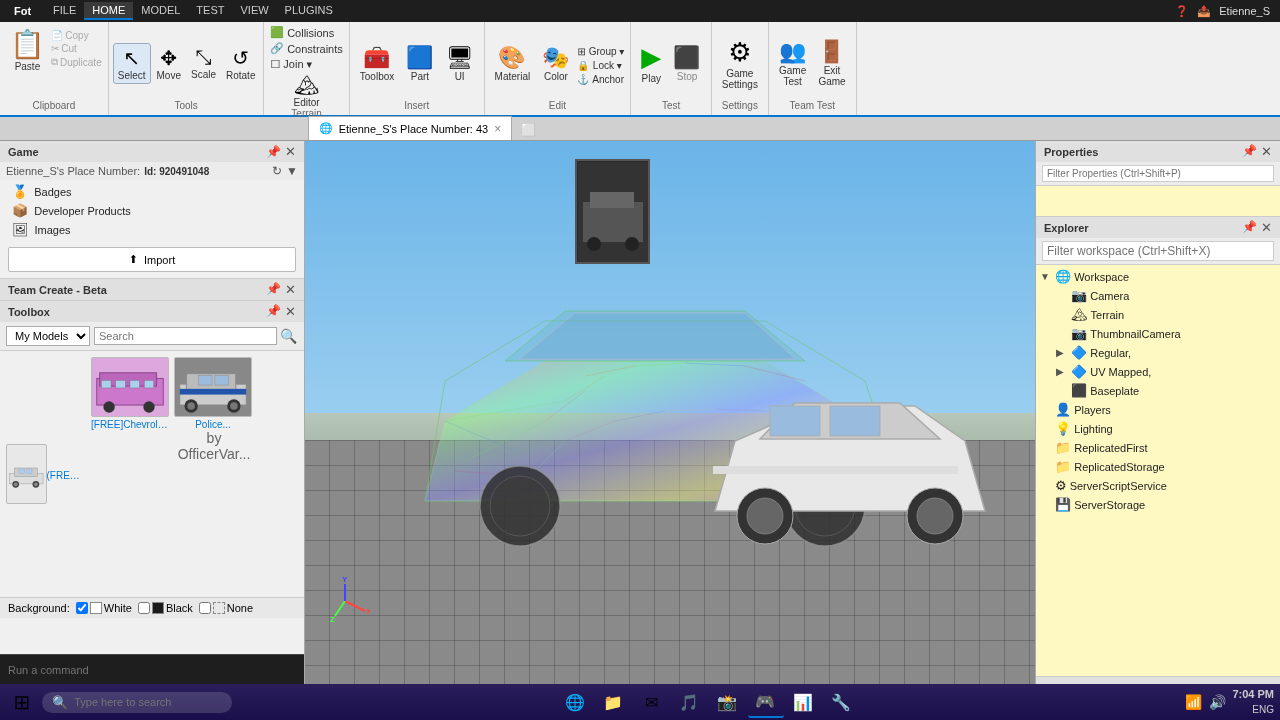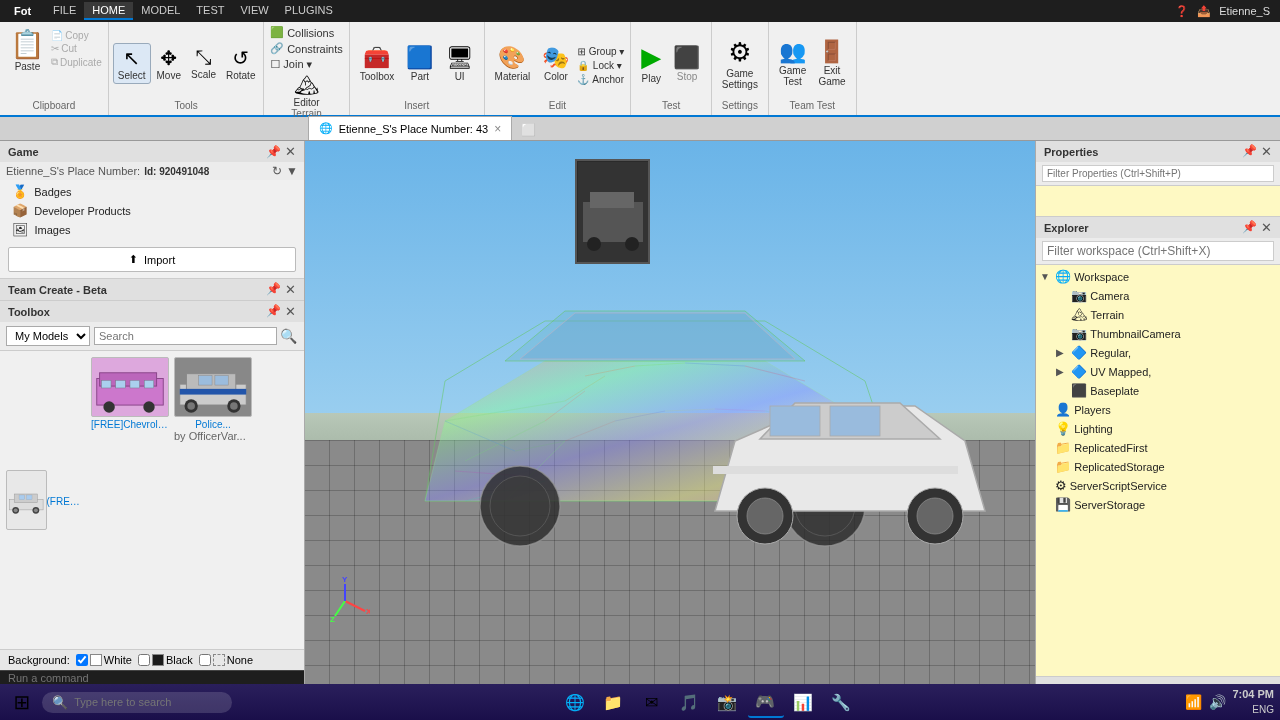--- a/index.html
+++ b/index.html
@@ -299,21 +299,21 @@
                 <circle cx="17" cy="48" r="7" fill="#333"></circle>
                 <circle cx="17" cy="48" r="4" fill="#777"></circle>
                 <circle cx="62" cy="48" r="7" fill="#333"></circle>
                 <circle cx="62" cy="48" r="4" fill="#777"></circle>
                 <rect x="5" y="30" width="70" height="6" fill="#2255aa" stroke="none"></rect>
                 <rect x="25" y="16" width="14" height="10" fill="#9bbcdd" stroke="#888" stroke-width="0.5"></rect>
                 <rect x="42" y="16" width="14" height="10" fill="#9bbcdd" stroke="#888" stroke-width="0.5"></rect>
               </svg>
             </div>
             <span style="color:#0078d4;margin-top:2px;font-size:10px;width:78px;overflow:hidden;text-overflow:ellipsis;white-space:nowrap;">Police...</span>
-            <span style="color:#666;font-size:11px;">by OfficerVar...</span>
+            <span style="color:#666;font-size:14px;">by OfficerVar...</span>
           </div>
         </div>
 
         <div style="display:flex;align-items:center;gap:6px;padding:4px 8px;font-size:11px;background:#e8e8e8;border-top:1px solid #ccc;">
           <span>Background:</span>
           <label style="display:flex;gap:2px;cursor:pointer;">
             <input type="checkbox" checked="" style="width: 12px; height: 12px;">
             <div style="width:12px;height:12px;background:#ffffff;border:1px solid #888;"></div>
             <span>White</span>
           </label>
@@ -322,21 +322,21 @@
             <div style="width:12px;height:12px;background:#1a1a1a;border:1px solid #888;"></div>
             <span>Black</span>
           </label>
           <label style="display:flex;align-items:center;gap:2px;cursor:pointer;">
             <input type="checkbox" style="width: 12px; height: 12px;">
             <div style="width:12px;height:12px;background:transparent;border:1px dashed #888;"></div>
             <span>None</span>
           </label>
         </div>
 
-        <div style="height:14px;background:#1e1e1e;display:flex;align-items:center;padding:0 8px;border-top:1px solid #444;">
+        <div style="height:30px;background:#1e1e1e;display:flex;align-items:center;padding:0 8px;border-top:1px solid #444;margin-top:36px;">
           <input type="text" style="background: transparent; border: none; color: rgb(102, 102, 102); font-size: 11px; width: 100%; outline: none;" placeholder="Run a command">
         </div>
       </div>
     </div>
 
     <div style="flex:1;position:relative;overflow:hidden;background:#87CEEB;">
 
       <div style="position:absolute;top:0;left:0;right:0;height:55%;background:linear-gradient(to bottom,#6ab4e8,#9dd0f0);"></div>
 
       <div style="position:absolute;top:50%;left:0;right:0;height:12%;background:linear-gradient(to bottom,#b8c8b8,#9aaa9a);"></div>

